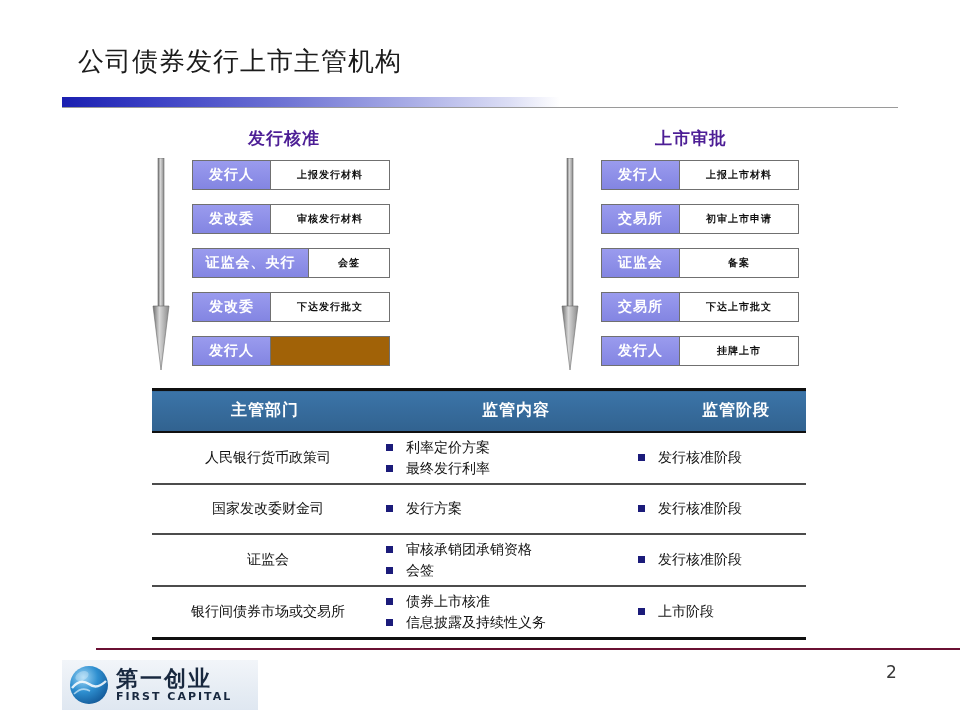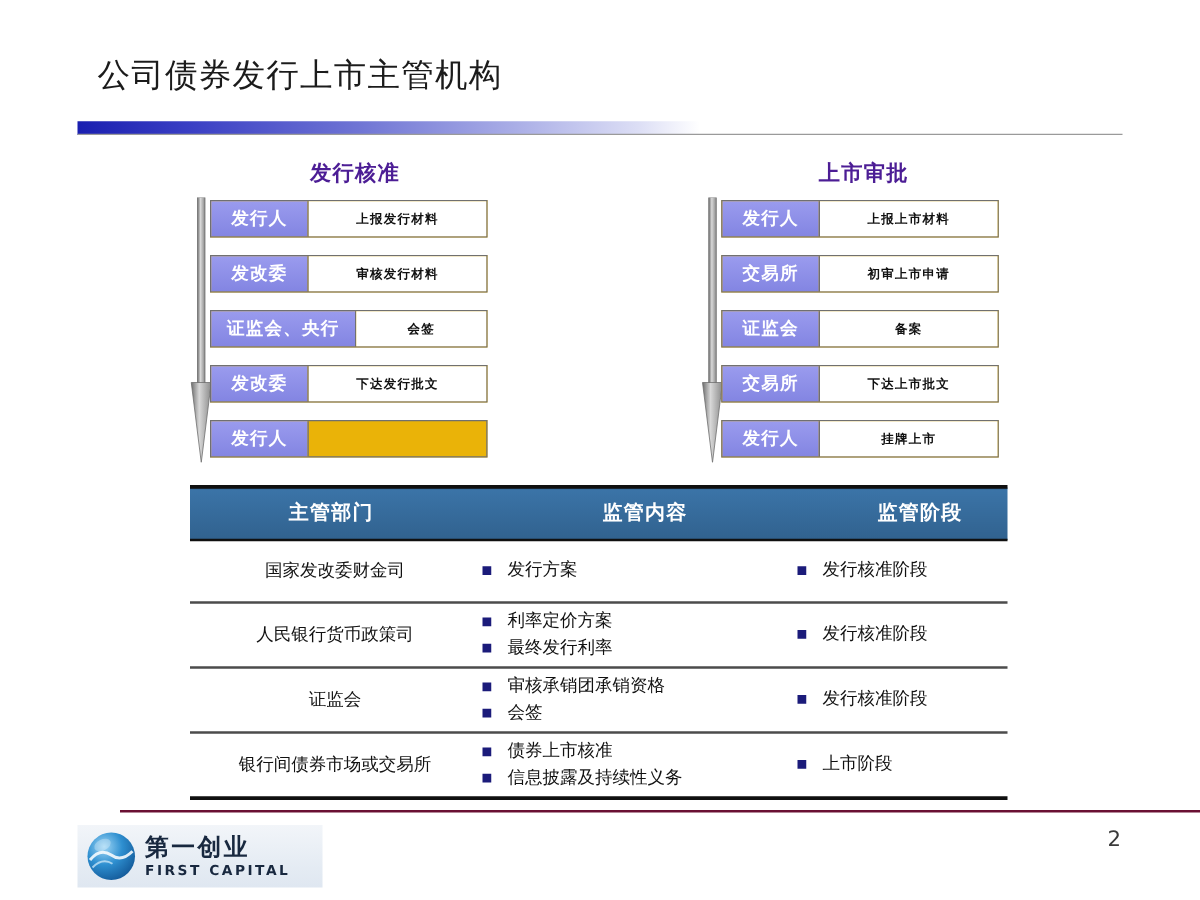--- a/index.html
+++ b/index.html
@@ -81,21 +81,22 @@
   .flow-col { position: absolute; }
   #flow-col-left  { left: 168px; top: 160px; width: 222px; }
   #flow-col-right { left: 577px; top: 160px; width: 222px; }
 
   .flow-row {
     position: relative;
     height: 30px;
     margin-bottom: 14px;
     display: flex;
     border: 1px solid #707070;
-    background: #eab308;
+    background: #a16207;
+    margin-left: 24px;
   }
   .flow-row:last-child { margin-bottom: 0; }
 
   .flow-actor {
     width: 78px;
     flex: 0 0 78px;
     background: #8f90e8;
     background: linear-gradient(to bottom, #9a9bee 0%, #8385e2 100%);
     border-right: 1px solid #707070;
     color: #ffffff;
@@ -201,21 +202,21 @@
     align-items: center;
     padding-left: 6px;
   }
   .logo-globe {
     width: 42px; height: 42px;
     flex: 0 0 42px;
     margin-right: 6px;
   }
   .logo-text { display: flex; flex-direction: column; justify-content: center; }
   .logo-cn {
-    font-size: 19px;
+    font-size: 22px;
     font-weight: 700;
     color: #18283f;
     letter-spacing: 2px;
     line-height: 23px;
     white-space: nowrap;
   }
   .logo-en {
     font-size: 11px;
     font-weight: 700;
     color: #18283f;
@@ -309,38 +310,38 @@
   <table class="dept-table">
     <thead>
       <tr>
         <th class="col-dept">主管部门</th>
         <th class="col-scope">监管内容</th>
         <th class="col-stage">监管阶段</th>
       </tr>
     </thead>
     <tbody>
       <tr>
+        <td class="col-dept">人民银行货币政策司</td>
+        <td class="col-scope">
+          <ul class="bullet-list">
+            <li>利率定价方案</li>
+            <li>最终发行利率</li>
+          </ul>
+        </td>
+        <td class="col-stage">
+          <ul class="bullet-list">
+            <li>发行核准阶段</li>
+          </ul>
+        </td>
+      </tr>
+      <tr>
         <td class="col-dept">国家发改委财金司</td>
         <td class="col-scope">
           <ul class="bullet-list">
             <li>发行方案</li>
-          </ul>
-        </td>
-        <td class="col-stage">
-          <ul class="bullet-list">
-            <li>发行核准阶段</li>
-          </ul>
-        </td>
-      </tr>
-      <tr>
-        <td class="col-dept">人民银行货币政策司</td>
-        <td class="col-scope">
-          <ul class="bullet-list">
-            <li>利率定价方案</li>
-            <li>最终发行利率</li>
           </ul>
         </td>
         <td class="col-stage">
           <ul class="bullet-list">
             <li>发行核准阶段</li>
           </ul>
         </td>
       </tr>
       <tr>
         <td class="col-dept">证监会</td>

